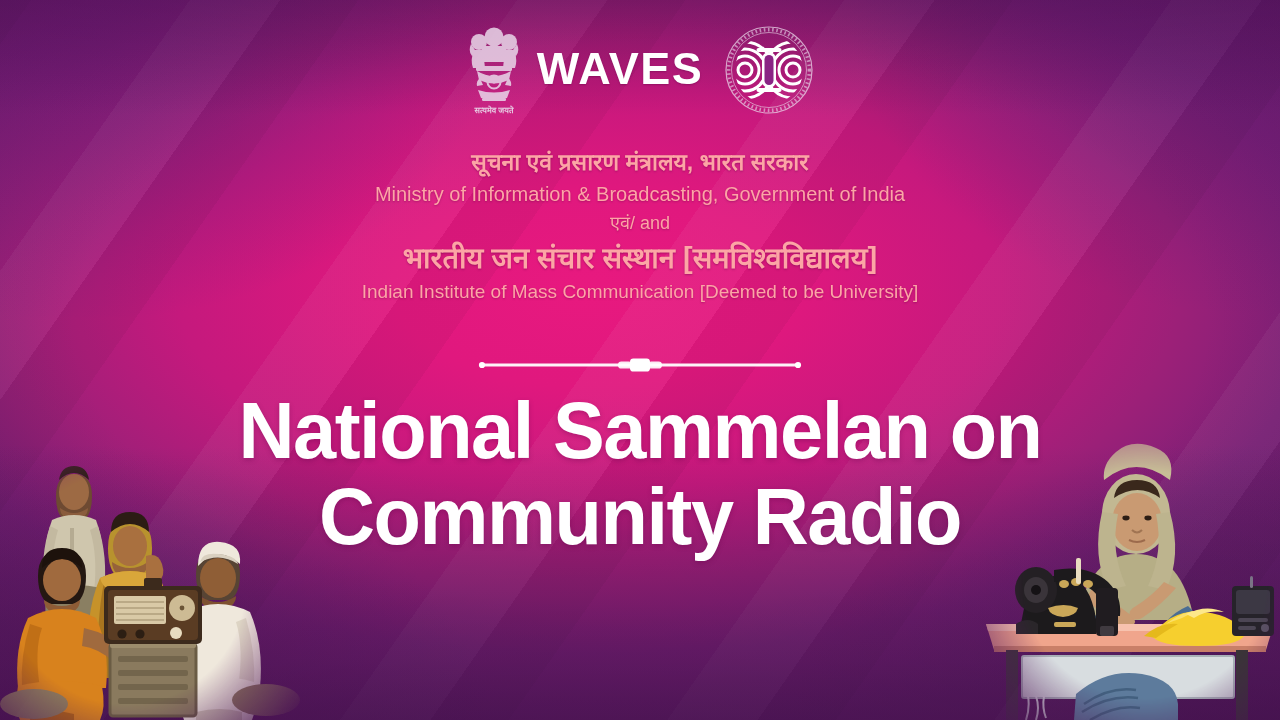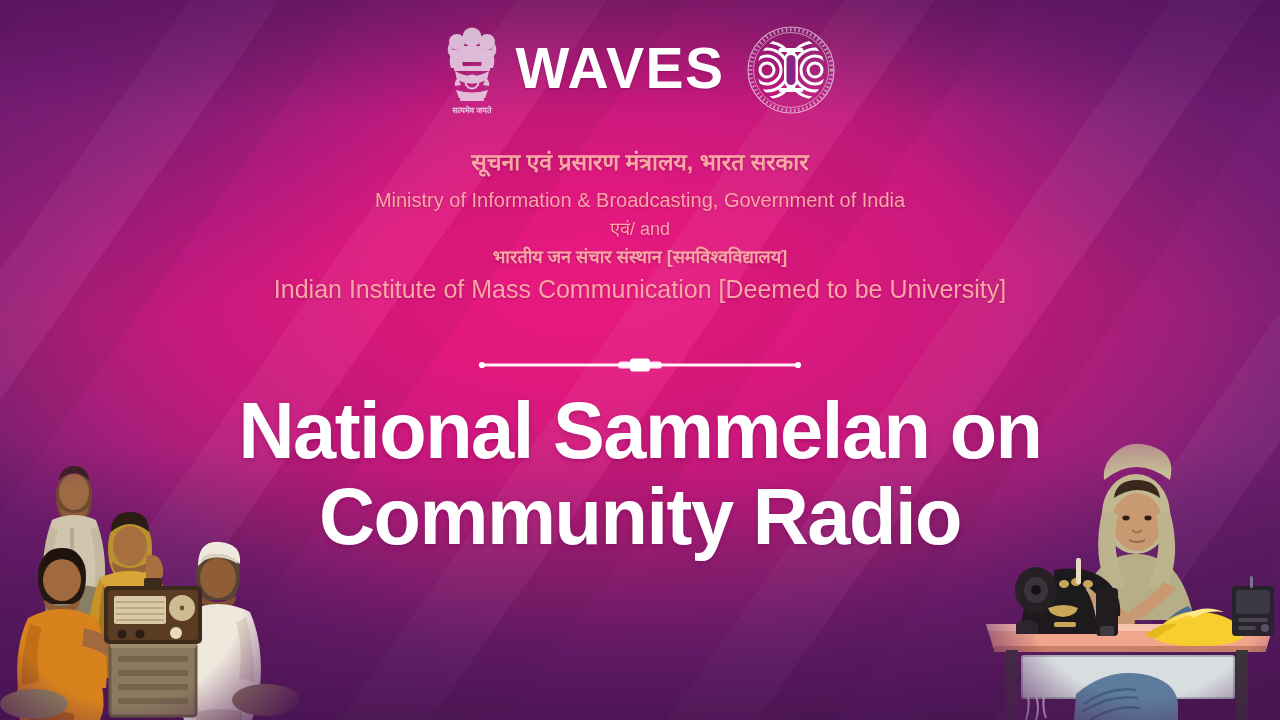--- a/index.html
+++ b/index.html
@@ -59,21 +59,21 @@
 
   
   .logo-row{
     position:absolute; left:0; right:0; top:22px;
     display:flex; align-items:center; justify-content:center; gap:14px;
     z-index:6;
   }
   .emblem-ashoka{ width:58px; height:96px; opacity:.93; }
   .waves-block{ display:flex; flex-direction:column; justify-content:center; margin-top:-4px; }
   .waves-word{
-    font-size:57px; font-weight:bold; color:#ffffff;
+    font-size:45px; font-weight:bold; color:#ffffff;
     letter-spacing:1.5px; line-height:1; font-family:"Liberation Sans","DejaVu Sans",sans-serif;
     text-shadow:0 1px 2px rgba(80,0,60,.35);
     text-align:center;
   }
   .waves-sub{
     font-size:11.5px; font-weight:bold; color:#f3e6f3;
     line-height:1.22; letter-spacing:.2px; margin-top:3px;
   }
   .emblem-iimc{ width:92px; height:92px; margin-left:6px; }
 
@@ -81,33 +81,33 @@
   .org-block{
     position:absolute; left:0; right:0; top:148px;
     text-align:center; color:#fca5a5; z-index:6;
   }
   .org-hi-1{
     font-size:23px; font-weight:bold; line-height:1.25;
     font-family:"Liberation Sans","DejaVu Sans",sans-serif;
     text-shadow:0 1px 2px rgba(90,0,70,.4);
   }
   .org-en-1{
-    font-size:20px; font-weight:normal; line-height:1.3; margin-top:10px;
+    font-size:20px; font-weight:normal; line-height:1.3; margin-top:4px;
     text-shadow:0 1px 2px rgba(90,0,70,.35);
   }
   .org-and{
     font-size:18px; font-weight:normal; line-height:1.3; margin-top:5px;
     text-shadow:0 1px 2px rgba(90,0,70,.35);
   }
   .org-hi-2{
-    font-size:18px; font-weight:bold; line-height:1.25; margin-top:5px;
+    font-size:29px; font-weight:bold; line-height:1.25; margin-top:5px;
     text-shadow:0 1px 2px rgba(90,0,70,.4);
   }
   .org-en-2{
-    font-size:25px; font-weight:normal; line-height:1.3; margin-top:4px;
+    font-size:19px; font-weight:normal; line-height:1.3; margin-top:4px;
     text-shadow:0 1px 2px rgba(90,0,70,.35);
   }
 
   
   .divider{
     position:absolute; left:50%; top:357px; transform:translateX(-50%);
     width:330px; height:16px; z-index:6;
     display:flex; align-items:center; justify-content:center;
   }
 

